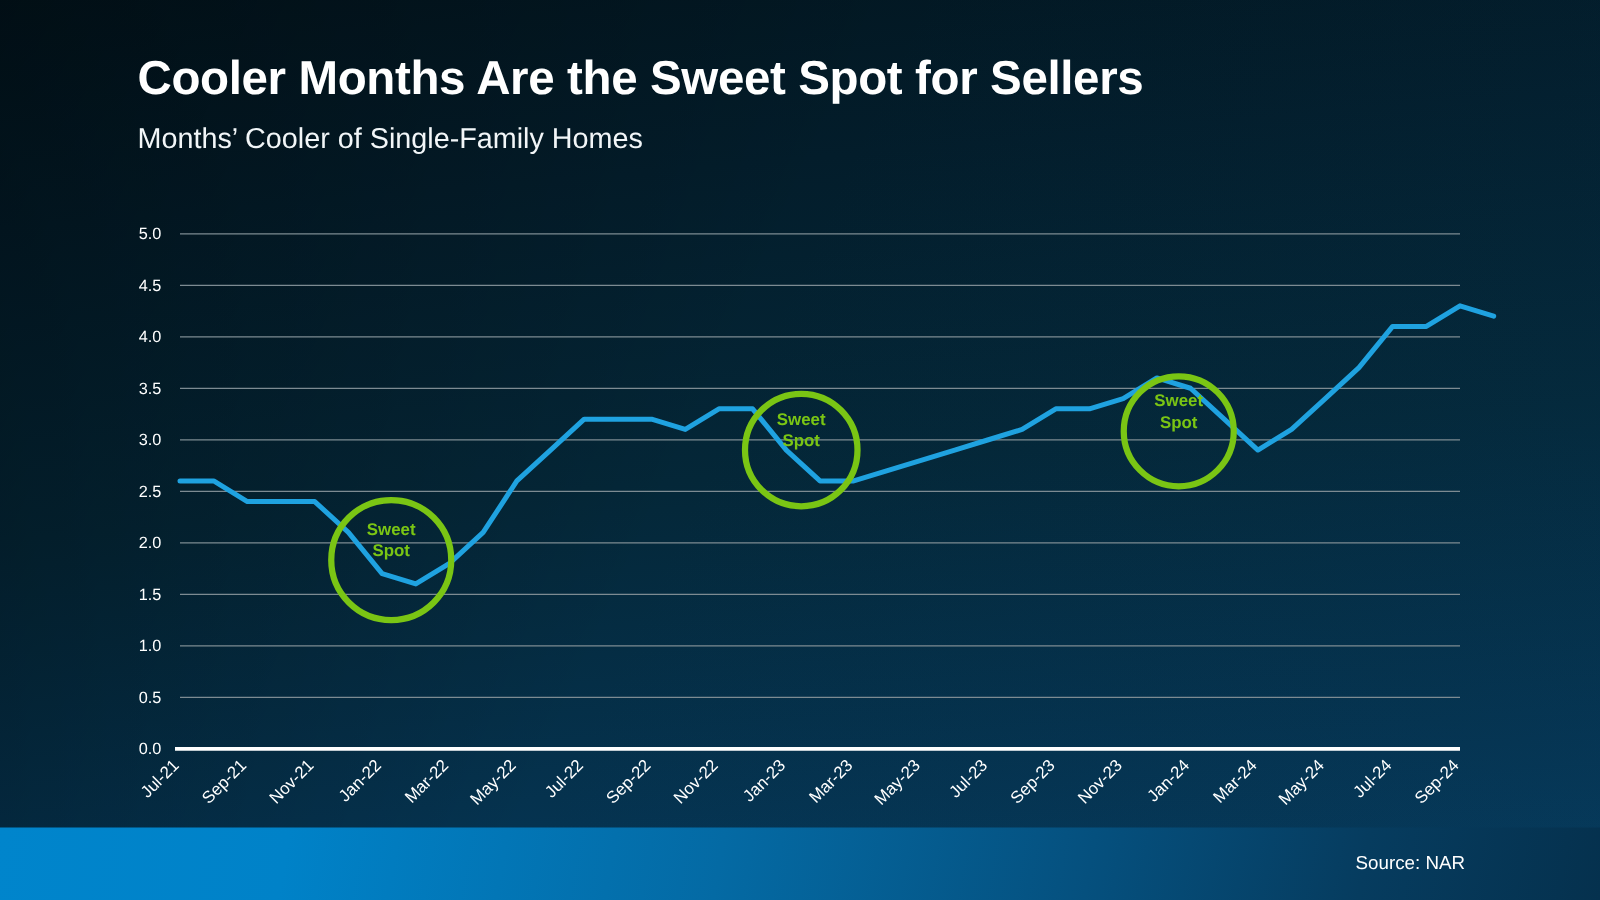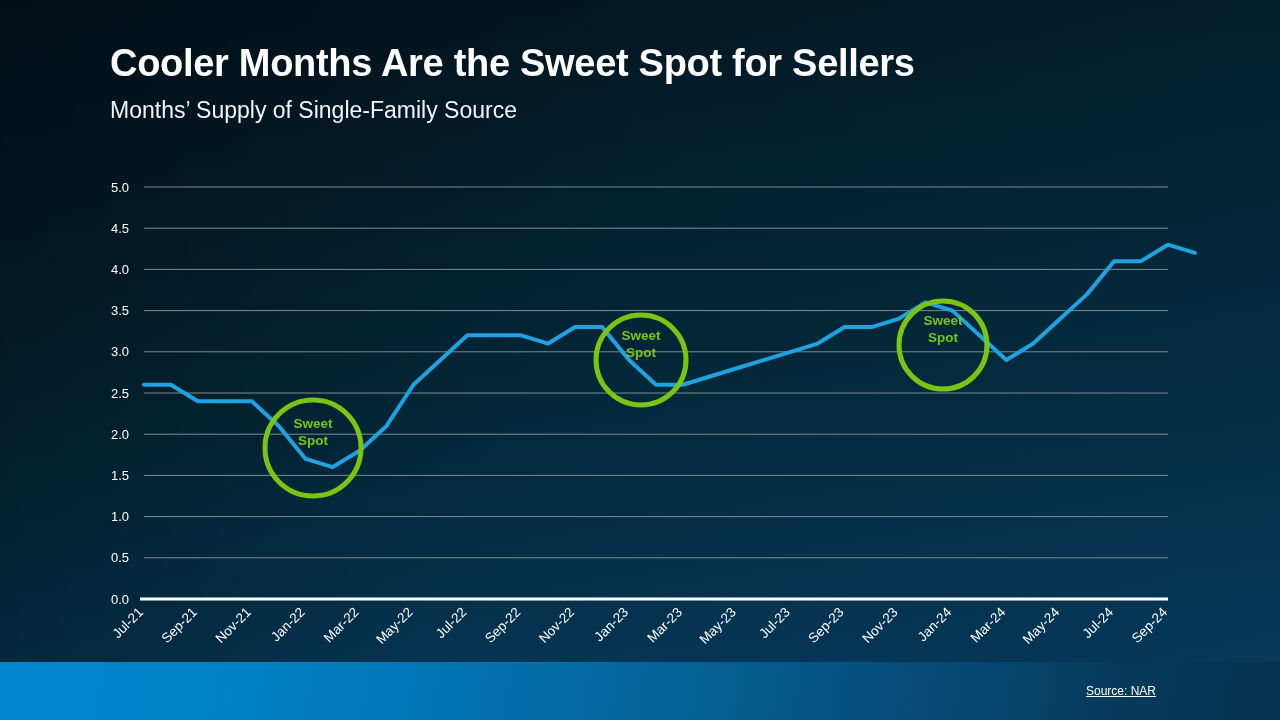--- a/index.html
+++ b/index.html
@@ -49,44 +49,43 @@
   }
   svg#chart { position: absolute; left: 0; top: 0; }
   #footer {
     position: absolute;
     left: 0; bottom: 0;
     width: 1280px; height: 58px;
     background: linear-gradient(100deg, #0085cc 0%, #0082c8 18%, #046aa4 45%, #05507e 68%, #063c5f 85%, #05314e 100%);
   }
   #source {
     position: absolute;
-    right: 124px; top: 50%;
+    right: 108px; top: 50%;
     transform: translateY(-50%);
     color: #ffffff;
-    font-size: 12px;
+    font-size: 15px;
     white-space: nowrap;
-    text-decoration: underline;
   }
   text { font-family: "Liberation Sans", sans-serif; }
   .ytick { fill: #ffffff; font-size: 13px; text-anchor: end; }
   .xtick { fill: #ffffff; font-size: 13.5px; text-anchor: end; }
   .gridline { stroke: #7d8b92; stroke-width: 1; }
   .axisline { stroke: #ffffff; stroke-width: 3; }
   .series-line { fill: none; stroke-width: 4; stroke-linejoin: round; stroke-linecap: round; }
   .ann-circle { fill: none; stroke-width: 5; }
   .ann-label { font-size: 13.5px; font-weight: bold; text-anchor: middle; }
 </style>
 </head>
 <body>
 
 <div id="slide">
 
   <div id="header">
     <div id="title">Cooler Months Are the Sweet Spot for Sellers</div>
-    <div id="subtitle">Months’ Supply of Single-Family Source</div>
+    <div id="subtitle">Months’ Cooler of Single-Family Homes</div>
   </div>
 
   <div id="chart-area">
     <svg id="chart" width="1280" height="720">
       <g id="gridlines">
           <line x1="144" x2="1168" y1="557.8" y2="557.8" class="gridline"></line>
           <line x1="144" x2="1168" y1="516.6" y2="516.6" class="gridline"></line>
           <line x1="144" x2="1168" y1="475.4" y2="475.4" class="gridline"></line>
           <line x1="144" x2="1168" y1="434.2" y2="434.2" class="gridline"></line>
           <line x1="144" x2="1168" y1="393" y2="393" class="gridline"></line>

